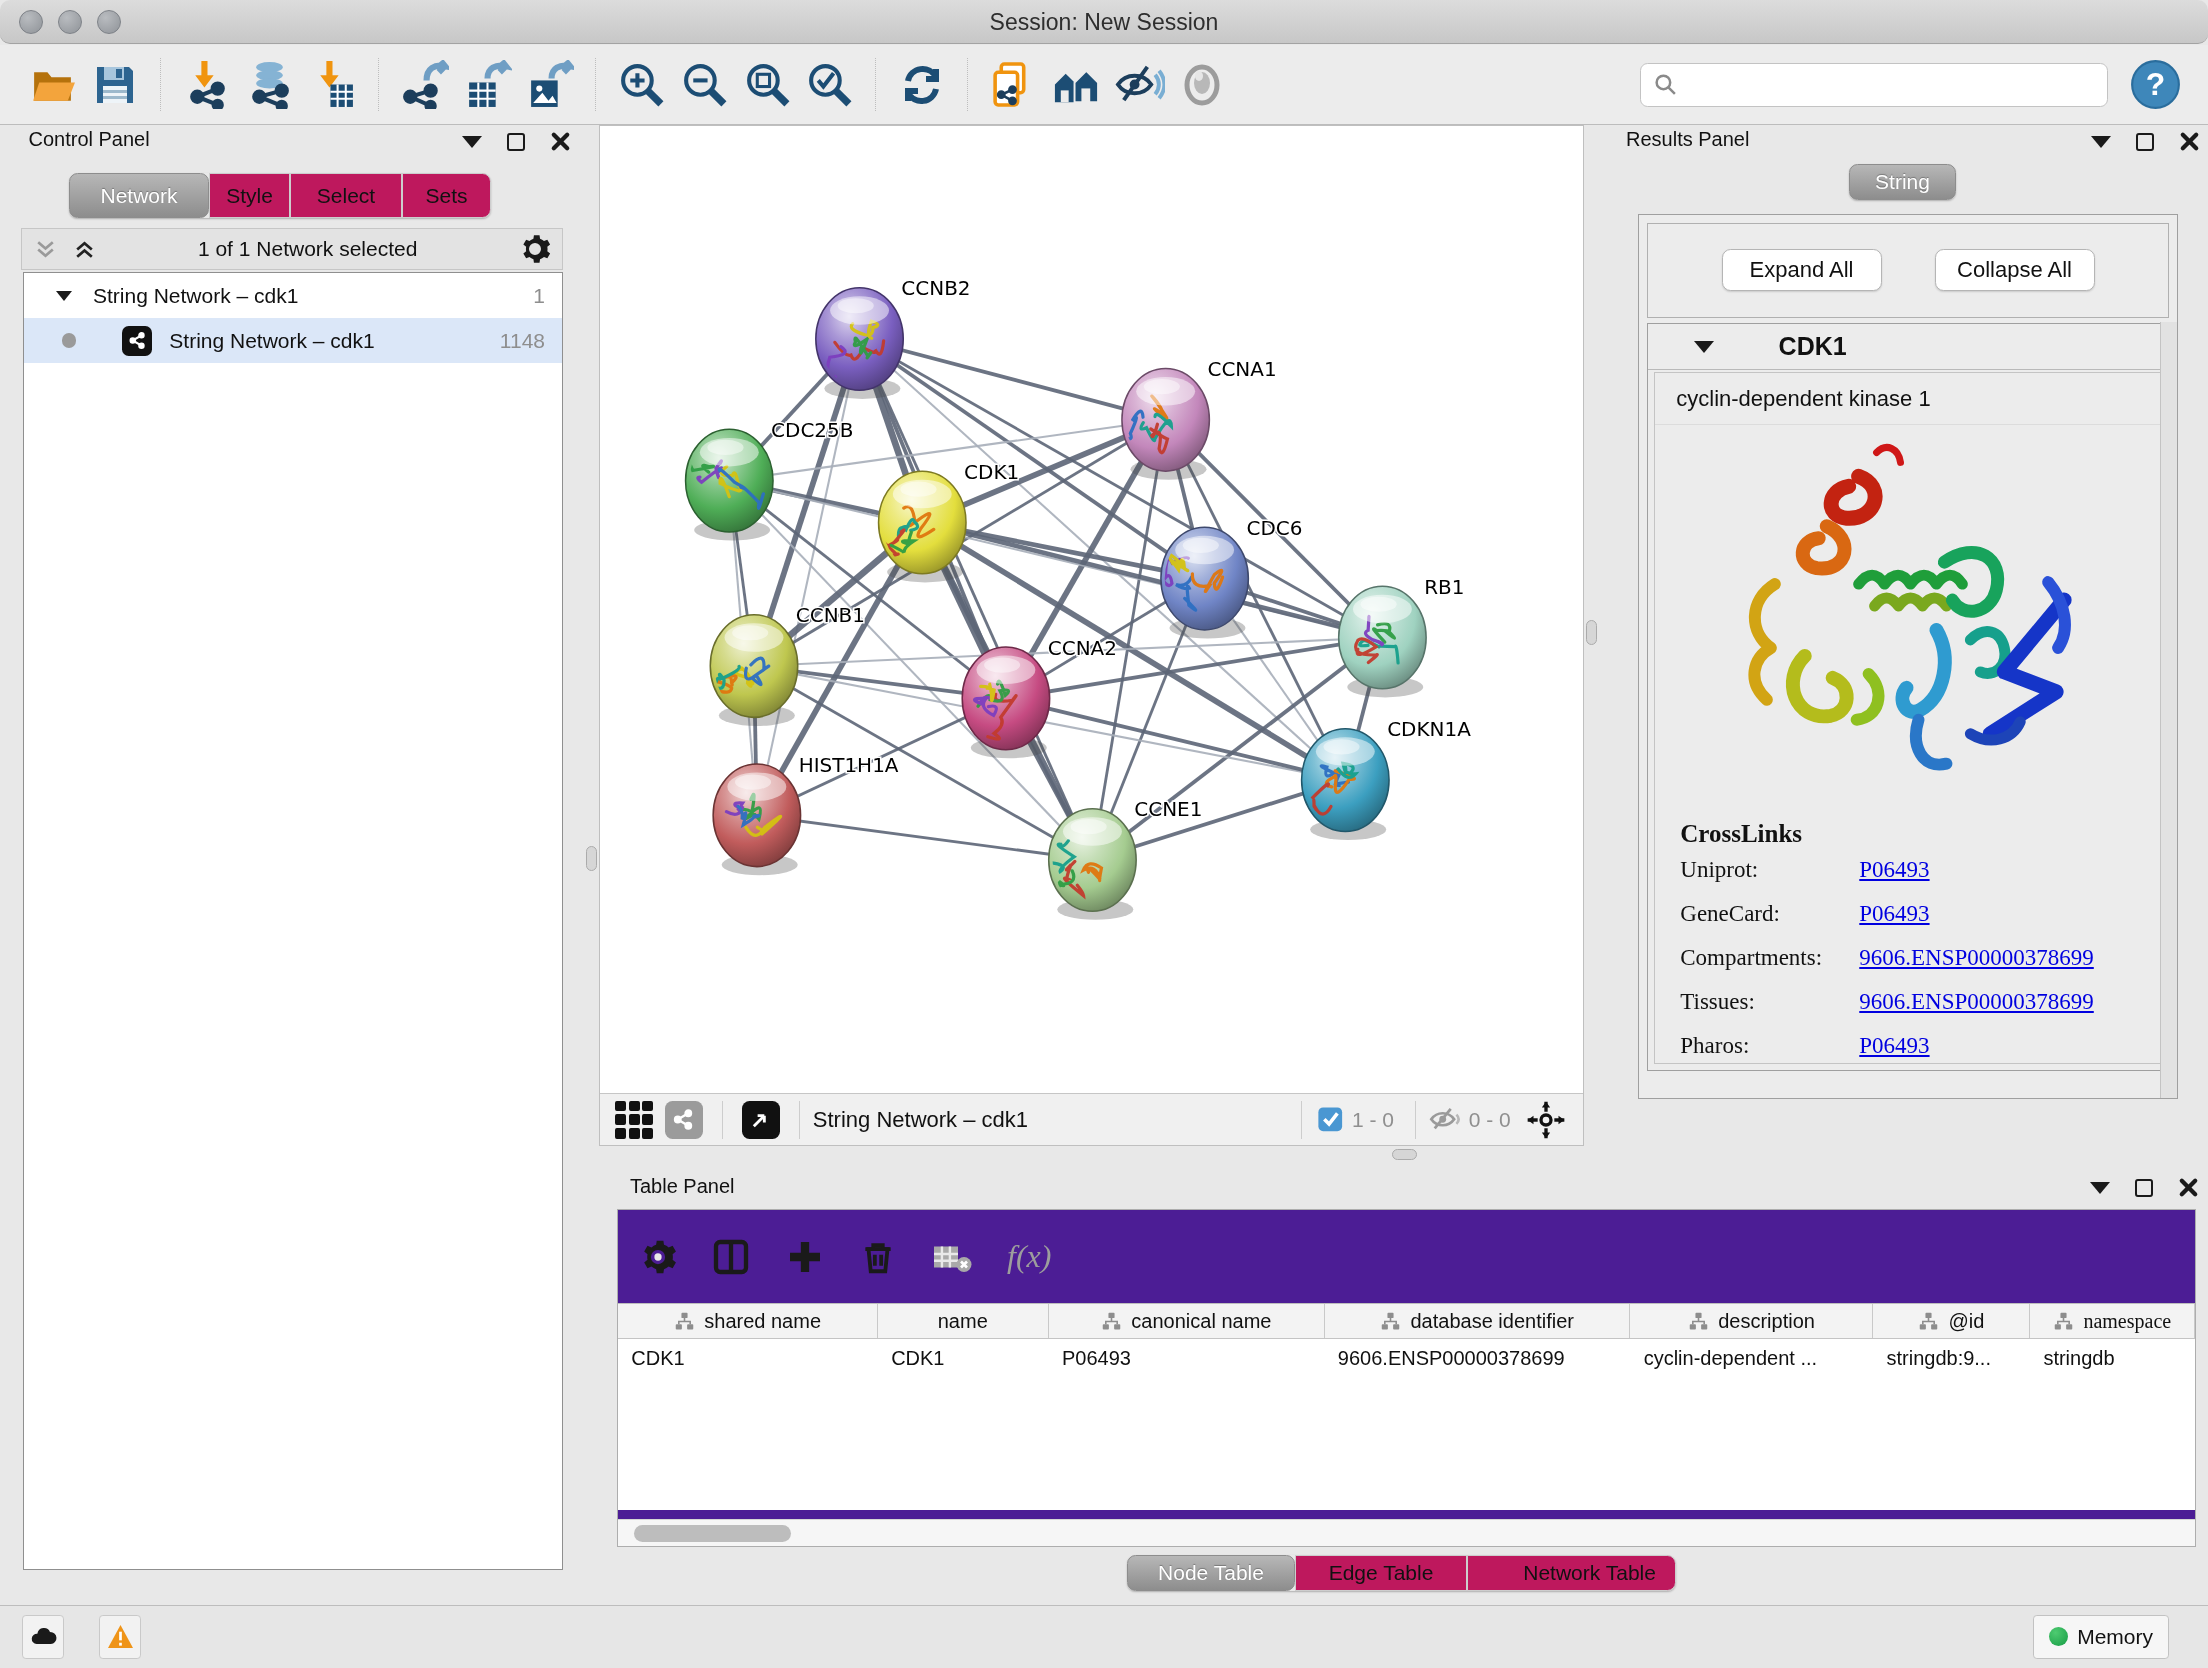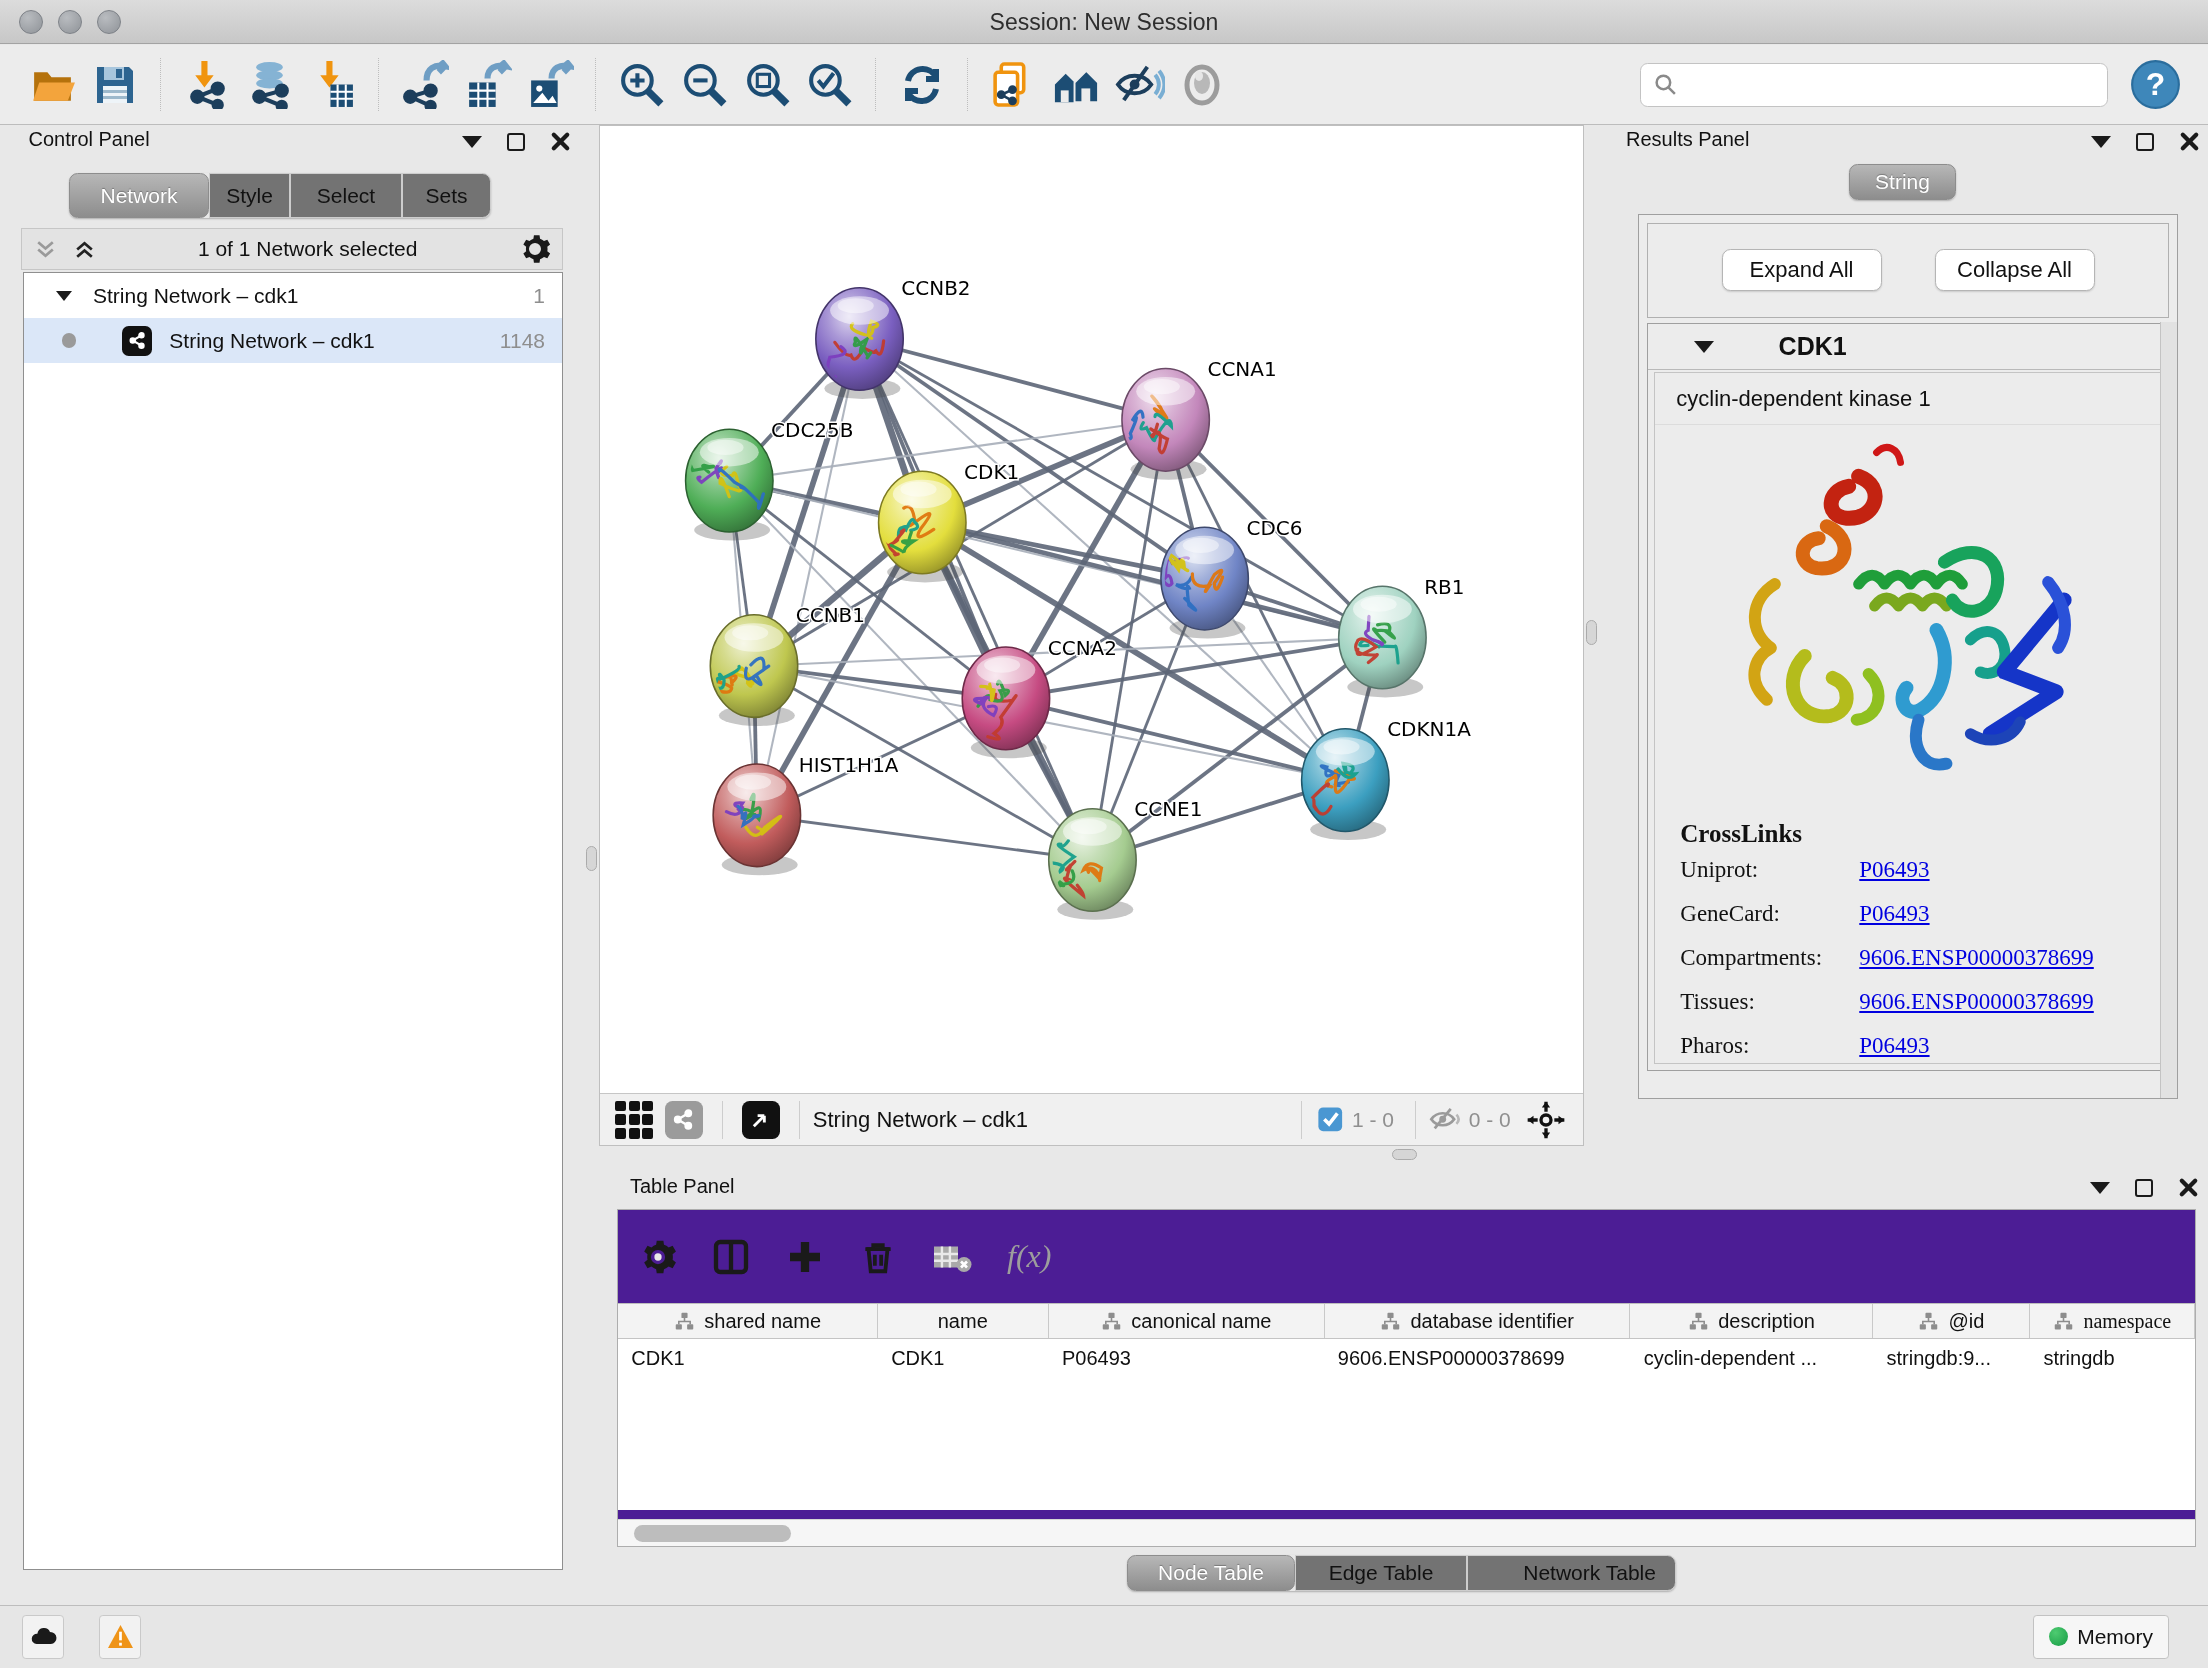--- a/index.html
+++ b/index.html
@@ -1,42 +1,42 @@
 <!DOCTYPE html>
 <html style="font-size:15px"><head>
 <meta charset="utf-8">
 <style>
   html,body{margin:0;padding:0;background:#e8e8e8;}
   *{box-sizing:border-box;}
   .window{position:relative;width:2208px;height:1668px;background:#e8e8e8;overflow:hidden;
           font-family:"Liberation Sans",sans-serif;color:#111;}
   
   .titlebar{position:absolute;left:0;top:0;right:0;height:44px;
-            background:linear-gradient(#dcdcdc,#c7c7c7);border-bottom:1px solid #a3a3a3;}
+            background:linear-gradient(#dcdcdc,#c7c7c7);border-bottom:1px solid #a3a3a3;border-radius:10px;}
   .tl{position:absolute;top:9.5px;width:24px;height:24px;border-radius:50%;
       background:radial-gradient(circle at 35% 30%, #b9bcc0, #8f9398);border:1px solid #7e8288;}
   .wtitle{position:absolute;left:0;right:0;top:0;height:44px;line-height:44px;text-align:center;
           font-size:23px;color:#2e2e2e;}
   
   .toolbar{position:absolute;left:0;top:45px;right:0;height:80px;background:#ececec;
            border-bottom:1px solid #bcbcbc;display:flex;align-items:center;padding:0 21px;}
   .tbtn{width:53px;height:57px;display:flex;align-items:center;justify-content:center;margin:0 4.8px;}
   .tsep{height:53px;border-left:1.9px dotted #bdbdbd;margin:0 14.3px;}
   .searchbox{margin-left:auto;width:468px;height:44px;background:#fff;border:1.9px solid #c3c3c3;
              border-radius:7.6px;display:flex;align-items:center;padding:0 11.4px;}
   .searchbox input{border:none;outline:none;flex:1;font-size:21px;margin-left:9.5px;background:transparent;}
   
   .ptitle{position:absolute;font-size:20px;color:#111;}
   .wctrl{position:absolute;display:flex;align-items:center;gap:25px;}
   .tri-down{width:0;height:0;border-left:10.5px solid transparent;border-right:10.5px solid transparent;
             border-top:12.4px solid #1a1a1a;}
   .sq{width:18px;height:18px;border:2.9px solid #1a1a1a;border-radius:2.9px;background:transparent;}
   
   .tabs{position:absolute;display:flex;border-radius:8.6px;box-shadow:0 1px 1.9px rgba(0,0,0,.25);}
-  .tab{height:45px;display:flex;align-items:center;justify-content:center;background:#737373;
+  .tab{height:45px;display:flex;align-items:center;justify-content:center;background:#be185d;
        border:1px solid #cdcdcd;font-size:21px;color:#111;padding:0 3.8px;}
   .tab:first-child{border-radius:8.6px 0 0 8.6px;}
   .tab:last-child{border-radius:0 8.6px 8.6px 0;}
   .tab.active{background:linear-gradient(#b7b7b7,#8d8d8d);color:#fff;border-color:#8d8d8d;
               border-radius:8.6px;text-shadow:0 -1px 1px rgba(0,0,0,.3);}
   
   .selstrip{position:absolute;left:21px;top:228px;width:542px;height:42px;background:#e3e3e3;
             border:1px solid #c6c6c6;display:flex;align-items:center;padding:0 11.4px;}
   .selstrip .lbl{flex:1;text-align:center;font-size:21px;}
   .treebox{position:absolute;left:23px;top:272px;width:540px;height:1298px;background:#fff;

